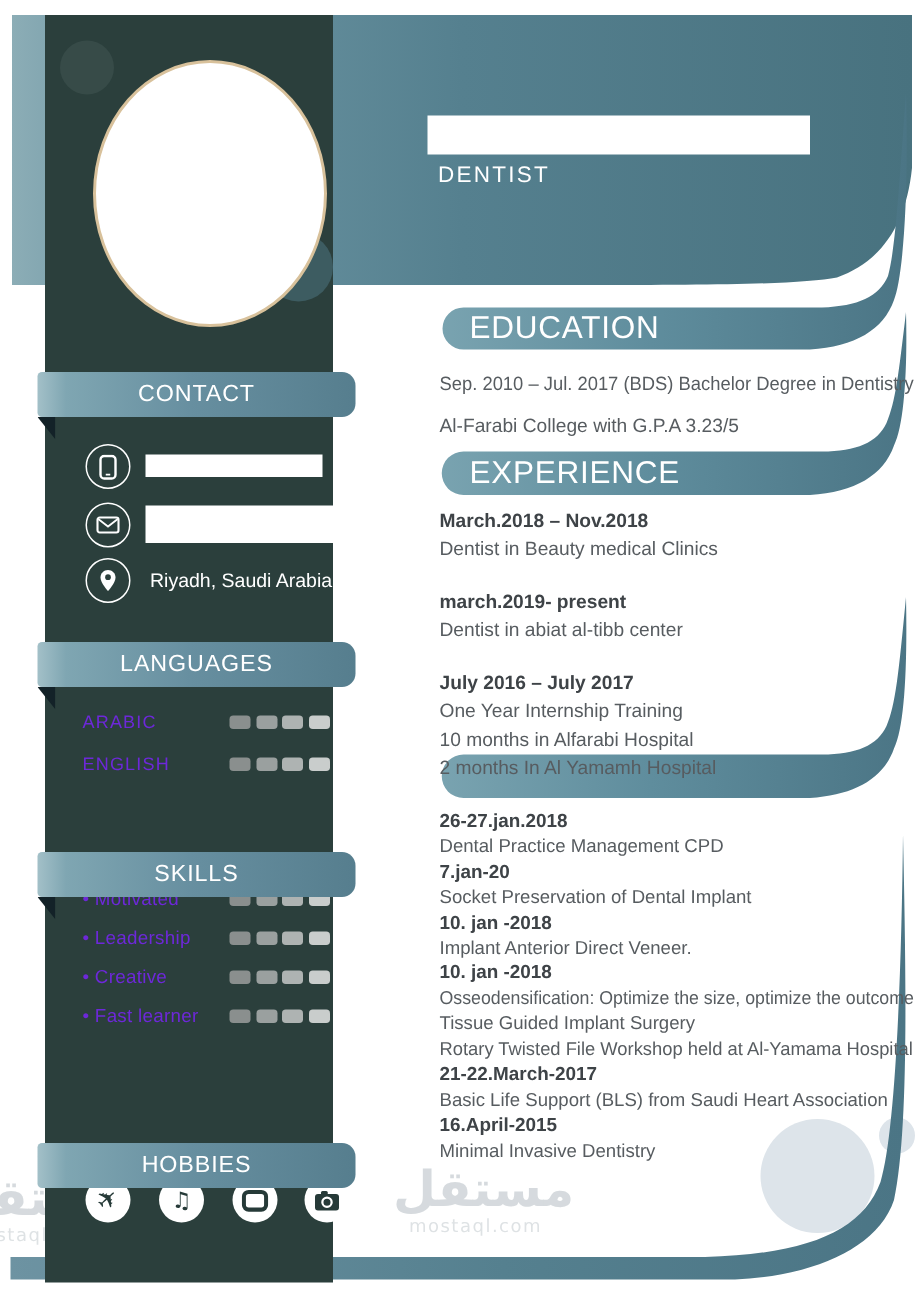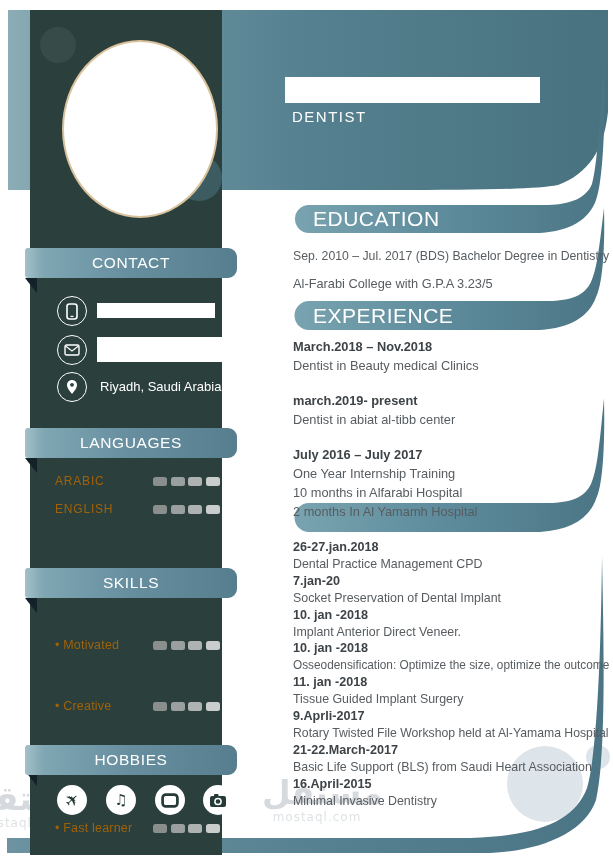--- a/index.html
+++ b/index.html
@@ -24,21 +24,21 @@
   .icon-circle{position:absolute;width:30px;height:30px;border:1.6px solid #fff;border-radius:50%;
     box-sizing:border-box;display:flex;align-items:center;justify-content:center;z-index:2;}
   .redact{position:absolute;background:#fff;z-index:2;}
   .loc-text{position:absolute;left:100px;top:372px;height:30px;line-height:30px;
     color:#fff;font-size:13px;z-index:2;}
 
   .lvl-list{position:absolute;left:55px;width:182px;z-index:2;display:flex;flex-direction:column;}
   .lvl-row{display:flex;align-items:center;justify-content:space-between;}
   #languages-rows .lvl-row{height:28px;}
   #skills-rows .lvl-row{height:26px;}
-  .lvl-label{color:#a16207;font-size:12px;letter-spacing:0.8px;}
+  .lvl-label{color:#6d28d9;font-size:12px;letter-spacing:0.8px;}
   #skills-rows .lvl-label{font-size:12.5px;letter-spacing:0.2px;}
   .bars{display:flex;gap:3.4px;}
   .seg{width:14px;height:9px;border-radius:2.5px;}
 
   .hobby-circle{position:absolute;top:785px;width:30px;height:30px;border-radius:50%;background:#fff;
     display:flex;align-items:center;justify-content:center;z-index:2;color:#263a38;}
   .hobby-circle .glyph{font-family:"DejaVu Sans",sans-serif;}
 
   
   .name-bar{position:absolute;left:285px;top:77px;width:255px;height:26px;background:#fff;z-index:2;}
@@ -160,65 +160,65 @@
           <span class="seg" style="background: rgb(154, 160, 159);"></span>
           <span class="seg" style="background: rgb(174, 179, 178);"></span>
           <span class="seg" style="background: rgb(201, 205, 204);"></span>
           <span class="seg" style="background: rgb(255, 255, 255);"></span>
         </span>
       </div>
     </div>
 
   <div class="fold" style="top:598px;"></div>
   <div class="side-banner" style="top:568px;">SKILLS</div>
-  <div class="lvl-list" id="skills-rows" style="top:632px;gap:35px;">
+  <div class="lvl-list" id="skills-rows" style="top:586px;">
       <div class="lvl-row">
         <span class="lvl-label">• Motivated</span>
         <span class="bars">
           <span class="seg" style="background: rgb(138, 143, 142);"></span>
           <span class="seg" style="background: rgb(154, 160, 159);"></span>
           <span class="seg" style="background: rgb(174, 179, 178);"></span>
           <span class="seg" style="background: rgb(201, 205, 204);"></span>
           <span class="seg" style="background: rgb(255, 255, 255);"></span>
         </span>
       </div>
       <div class="lvl-row">
+        <span class="lvl-label">• Leadership</span>
+        <span class="bars">
+          <span class="seg" style="background: rgb(138, 143, 142);"></span>
+          <span class="seg" style="background: rgb(154, 160, 159);"></span>
+          <span class="seg" style="background: rgb(174, 179, 178);"></span>
+          <span class="seg" style="background: rgb(201, 205, 204);"></span>
+          <span class="seg" style="background: rgb(255, 255, 255);"></span>
+        </span>
+      </div>
+      <div class="lvl-row">
         <span class="lvl-label">• Creative</span>
         <span class="bars">
           <span class="seg" style="background: rgb(138, 143, 142);"></span>
           <span class="seg" style="background: rgb(154, 160, 159);"></span>
           <span class="seg" style="background: rgb(174, 179, 178);"></span>
           <span class="seg" style="background: rgb(201, 205, 204);"></span>
           <span class="seg" style="background: rgb(255, 255, 255);"></span>
         </span>
       </div>
       <div class="lvl-row">
-        <span class="lvl-label">• Leadership</span>
-        <span class="bars">
-          <span class="seg" style="background: rgb(138, 143, 142);"></span>
-          <span class="seg" style="background: rgb(154, 160, 159);"></span>
-          <span class="seg" style="background: rgb(174, 179, 178);"></span>
-          <span class="seg" style="background: rgb(201, 205, 204);"></span>
-          <span class="seg" style="background: rgb(255, 255, 255);"></span>
-        </span>
-      </div>
-      <div class="lvl-row">
         <span class="lvl-label">• Fast learner</span>
         <span class="bars">
           <span class="seg" style="background: rgb(138, 143, 142);"></span>
           <span class="seg" style="background: rgb(154, 160, 159);"></span>
           <span class="seg" style="background: rgb(174, 179, 178);"></span>
           <span class="seg" style="background: rgb(201, 205, 204);"></span>
           <span class="seg" style="background: rgb(255, 255, 255);"></span>
         </span>
       </div>
     </div>
 
   <div class="fold" style="top:771px;"></div>
-  <div class="side-banner" style="top:745px;">HOBBIES</div>
+  <div class="side-banner" style="top:762px;">HOBBIES</div>
   <div class="hobby-circle" style="left:57px;">
     <span class="glyph" style="font-size:17px;transform:rotate(-42deg);">✈</span>
   </div>
   <div class="hobby-circle" style="left:106px;">
     <span class="glyph" style="font-size:15px;">♫</span>
   </div>
   <div class="hobby-circle" style="left:155px;">
     <svg width="18" height="15" viewBox="0 0 18 15">
         <rect x="1.6" y="1.6" width="14.8" height="11.8" rx="3.2" fill="none" stroke="#263a38" stroke-width="2.7"></rect>
       </svg>
@@ -251,23 +251,21 @@
 
   <div class="lines" id="courses-lines" style="top:539px;">
       <div class="line date fit">26-27.jan.2018</div>
       <div class="line desc fit">Dental Practice Management CPD</div>
       <div class="line date fit">7.jan-20</div>
       <div class="line desc fit">Socket Preservation of Dental Implant</div>
       <div class="line date fit">10. jan -2018</div>
       <div class="line desc fit">Implant Anterior Direct Veneer.</div>
       <div class="line date fit">10. jan -2018</div>
       <div class="line desc fit" style="transform-origin: left center; transform: scaleX(0.954683);">Osseodensification: Optimize the size, optimize the outcome</div>
-      <div class="line date fit">11. jan -2018</div>
       <div class="line desc fit">Tissue Guided Implant Surgery</div>
-      <div class="line date fit">9.Aprli-2017</div>
       <div class="line desc fit" style="transform-origin: left center; transform: scaleX(0.9875);">Rotary Twisted File Workshop held at Al-Yamama Hospital</div>
       <div class="line date fit">21-22.March-2017</div>
       <div class="line desc fit">Basic Life Support (BLS) from Saudi Heart Association</div>
       <div class="line date fit">16.April-2015</div>
       <div class="line desc fit">Minimal Invasive Dentistry</div>
     </div>
 
 </div>
 
 </body></html>

